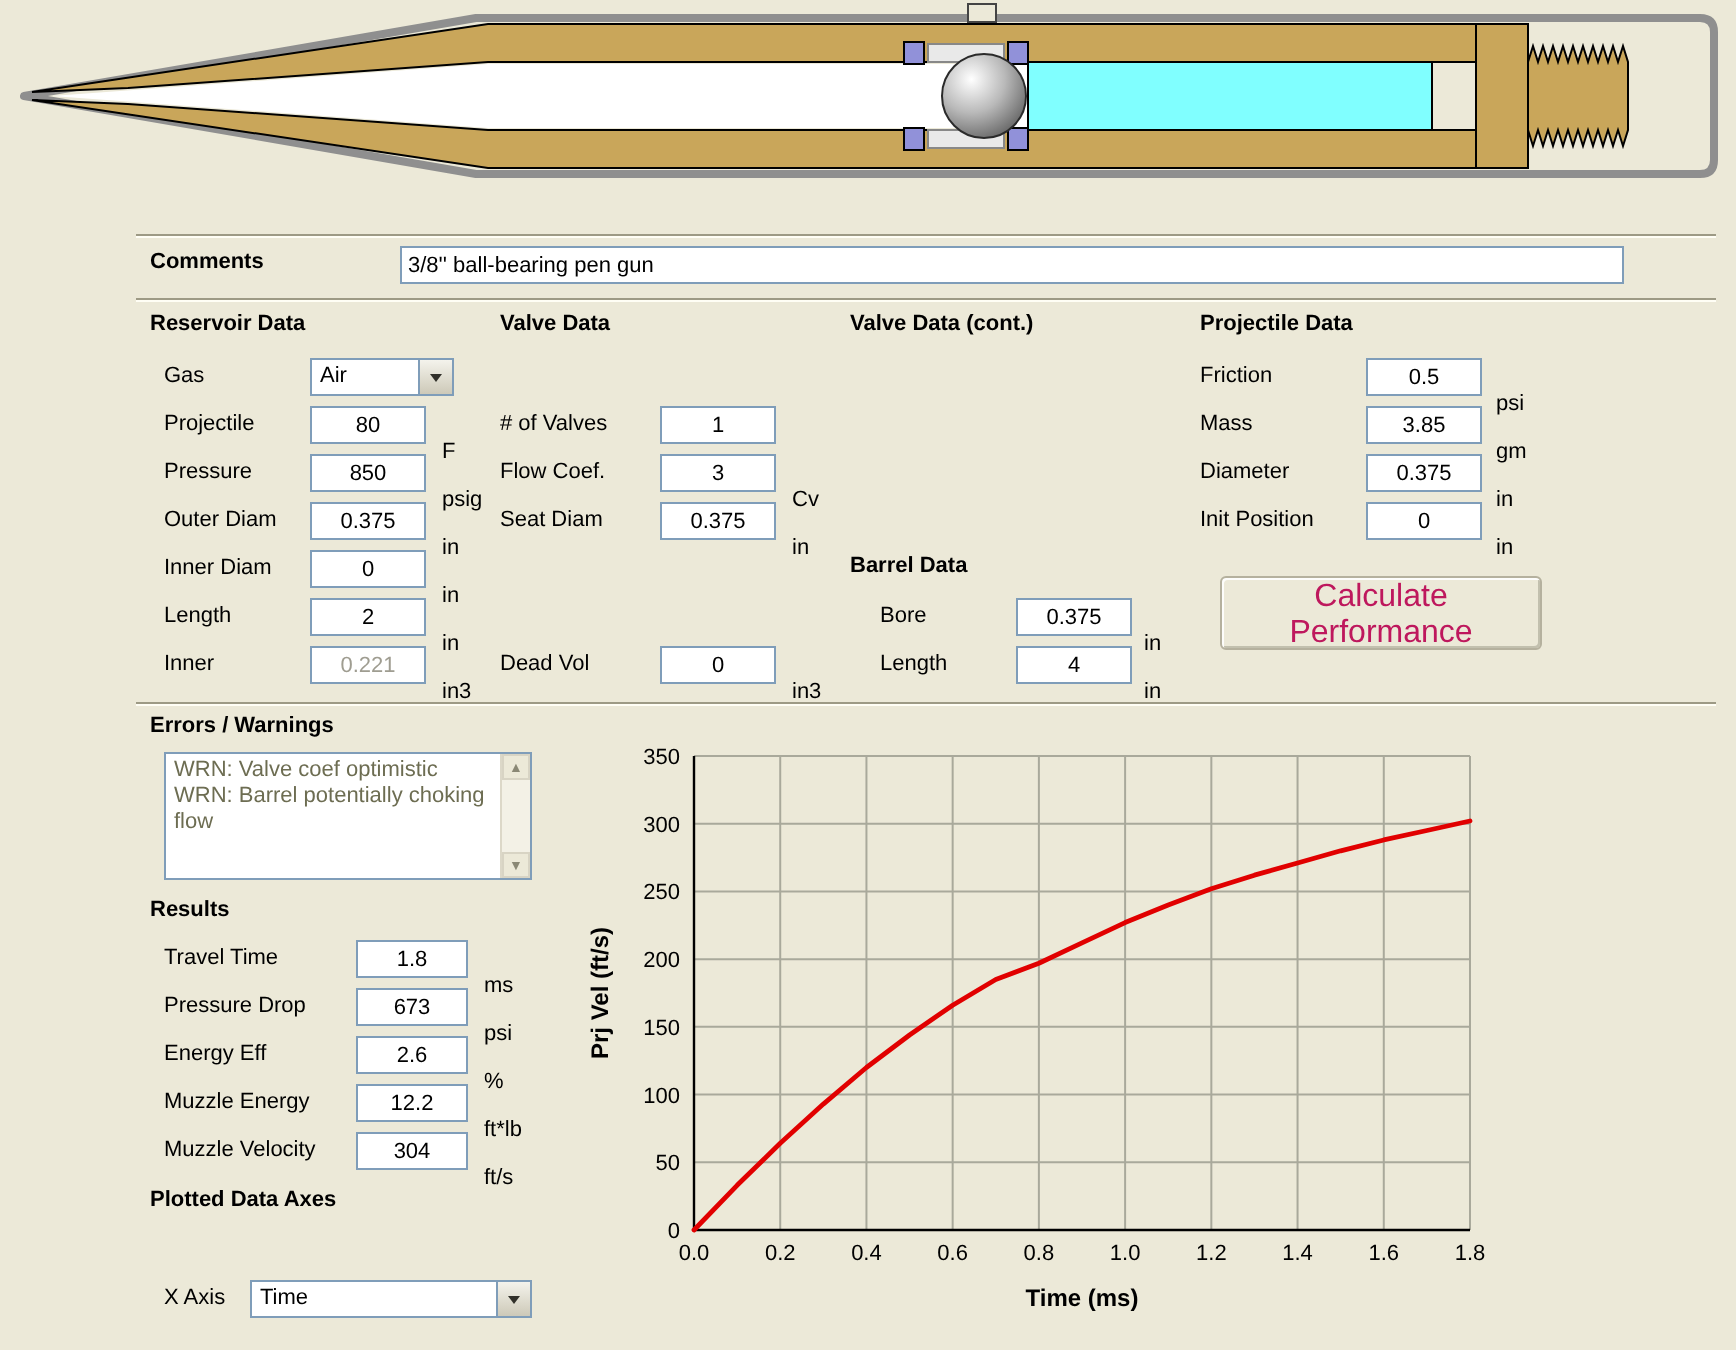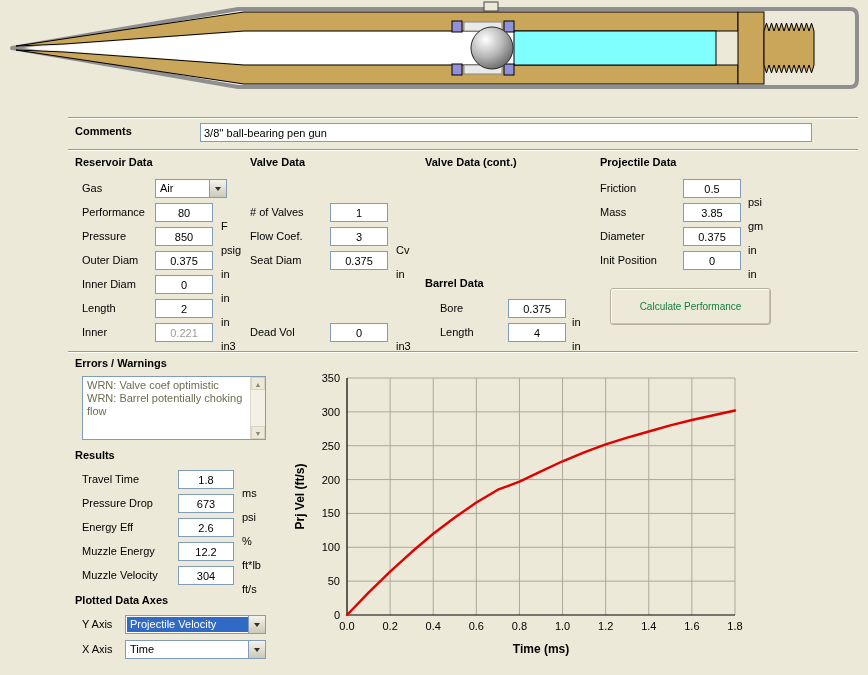--- a/index.html
+++ b/index.html
@@ -19,22 +19,22 @@
   .dim{color:#9f9d91;}
   .combo{position:absolute;top:0;height:19px;background:#fff;border:1px solid #7f9db9;box-sizing:border-box;}
   .combo-value{position:absolute;left:1px;top:1px;right:17px;bottom:1px;padding:1px 3px;
                white-space:nowrap;overflow:hidden;}
   .combo.sel .combo-value{background:#316ac5;color:#fff;}
   .combo-btn{position:absolute;right:0;top:0;width:16px;height:17px;
              background:linear-gradient(#f4f3ec,#cdc9b8);border-left:1px solid #7f9db9;
              display:flex;align-items:center;justify-content:center;}
   .combo-arrow{width:0;height:0;border:3.5px solid transparent;border-top:4.5px solid #31302a;margin-top:4px;}
   .calc-btn{position:absolute;left:610px;top:288px;width:161px;height:37px;background:#ece9d8;
-            border:1px solid #b5b19e;border-radius:3px;color:#15803d;font-family:"Liberation Sans",sans-serif;
-            font-size:10px;box-shadow:inset 1px 1px 0 rgba(255,255,255,.9),inset -1px -1px 0 rgba(160,158,140,.55);}
+            border:1px solid #b5b19e;border-radius:3px;color:#be185d;font-family:"Liberation Sans",sans-serif;
+            font-size:16px;box-shadow:inset 1px 1px 0 rgba(255,255,255,.9),inset -1px -1px 0 rgba(160,158,140,.55);}
   .errors-box{position:absolute;left:82px;top:376px;width:184px;height:64px;background:#fff;
               border:1px solid #7f9db9;box-sizing:border-box;}
   .errors-text{position:absolute;left:4px;top:2px;right:17px;color:#6d6d52;line-height:13px;}
   .errors-scroll{position:absolute;right:0;top:0;bottom:0;width:14px;background:#f3f1e6;border-left:1px solid #dcd8c8;}
   .scroll-btn{position:absolute;left:0;width:14px;height:13px;font-size:7px;color:#8a8875;
               text-align:center;line-height:13px;background:#ece9d8;border:1px solid #d8d4c4;box-sizing:border-box;}
   .scroll-btn.up{top:0;} .scroll-btn.down{bottom:0;}
   .chartsvg{position:absolute;left:290px;top:365px;}
   .tick{font-family:"Liberation Sans",sans-serif;font-size:11px;fill:#000;}
   .axis-title{font-family:"Liberation Sans",sans-serif;font-size:12px;font-weight:bold;fill:#000;}
@@ -97,21 +97,21 @@
     <div class="frow" style="top:0">
       <span class="flabel">Gas</span>
       <div class="combo" style="width:72px">
         <span class="combo-value">Air</span>
         <span class="combo-btn">
             <span class="combo-arrow"></span>
           </span>
       </div>
     </div>
     <div class="frow" style="top:24px">
-      <span class="flabel">Performance</span>
+      <span class="flabel">Projectile</span>
       <input class="tfield" value="80" style="">
       <span class="funit">F</span>
     </div>
     <div class="frow" style="top:48px">
       <span class="flabel">Pressure</span>
       <input class="tfield" value="850" style="">
       <span class="funit">psig</span>
     </div>
     <div class="frow" style="top:72px">
       <span class="flabel">Outer Diam</span>
@@ -235,29 +235,20 @@
     </div>
     <div class="frow" style="top:96px">
       <span class="flabel">Muzzle Velocity</span>
       <input class="tfield" value="304" style="">
       <span class="funit">ft/s</span>
     </div>
   </div>
 
   <span class="heading" style="left:75px;top:594px">Plotted Data Axes</span>
   <div class="fsec" id="sec-axes" style="left:82px;top:615px;width:200px;height:50px">
-    <div class="frow" style="top:0">
-      <span class="flabel">Y Axis</span>
-      <div class="combo sel">
-        <span class="combo-value">Projectile Velocity</span>
-        <span class="combo-btn">
-            <span class="combo-arrow"></span>
-          </span>
-      </div>
-    </div>
     <div class="frow" style="top:25px">
       <span class="flabel">X Axis</span>
       <div class="combo">
         <span class="combo-value">Time</span>
         <span class="combo-btn">
             <span class="combo-arrow"></span>
           </span>
       </div>
     </div>
   </div>

